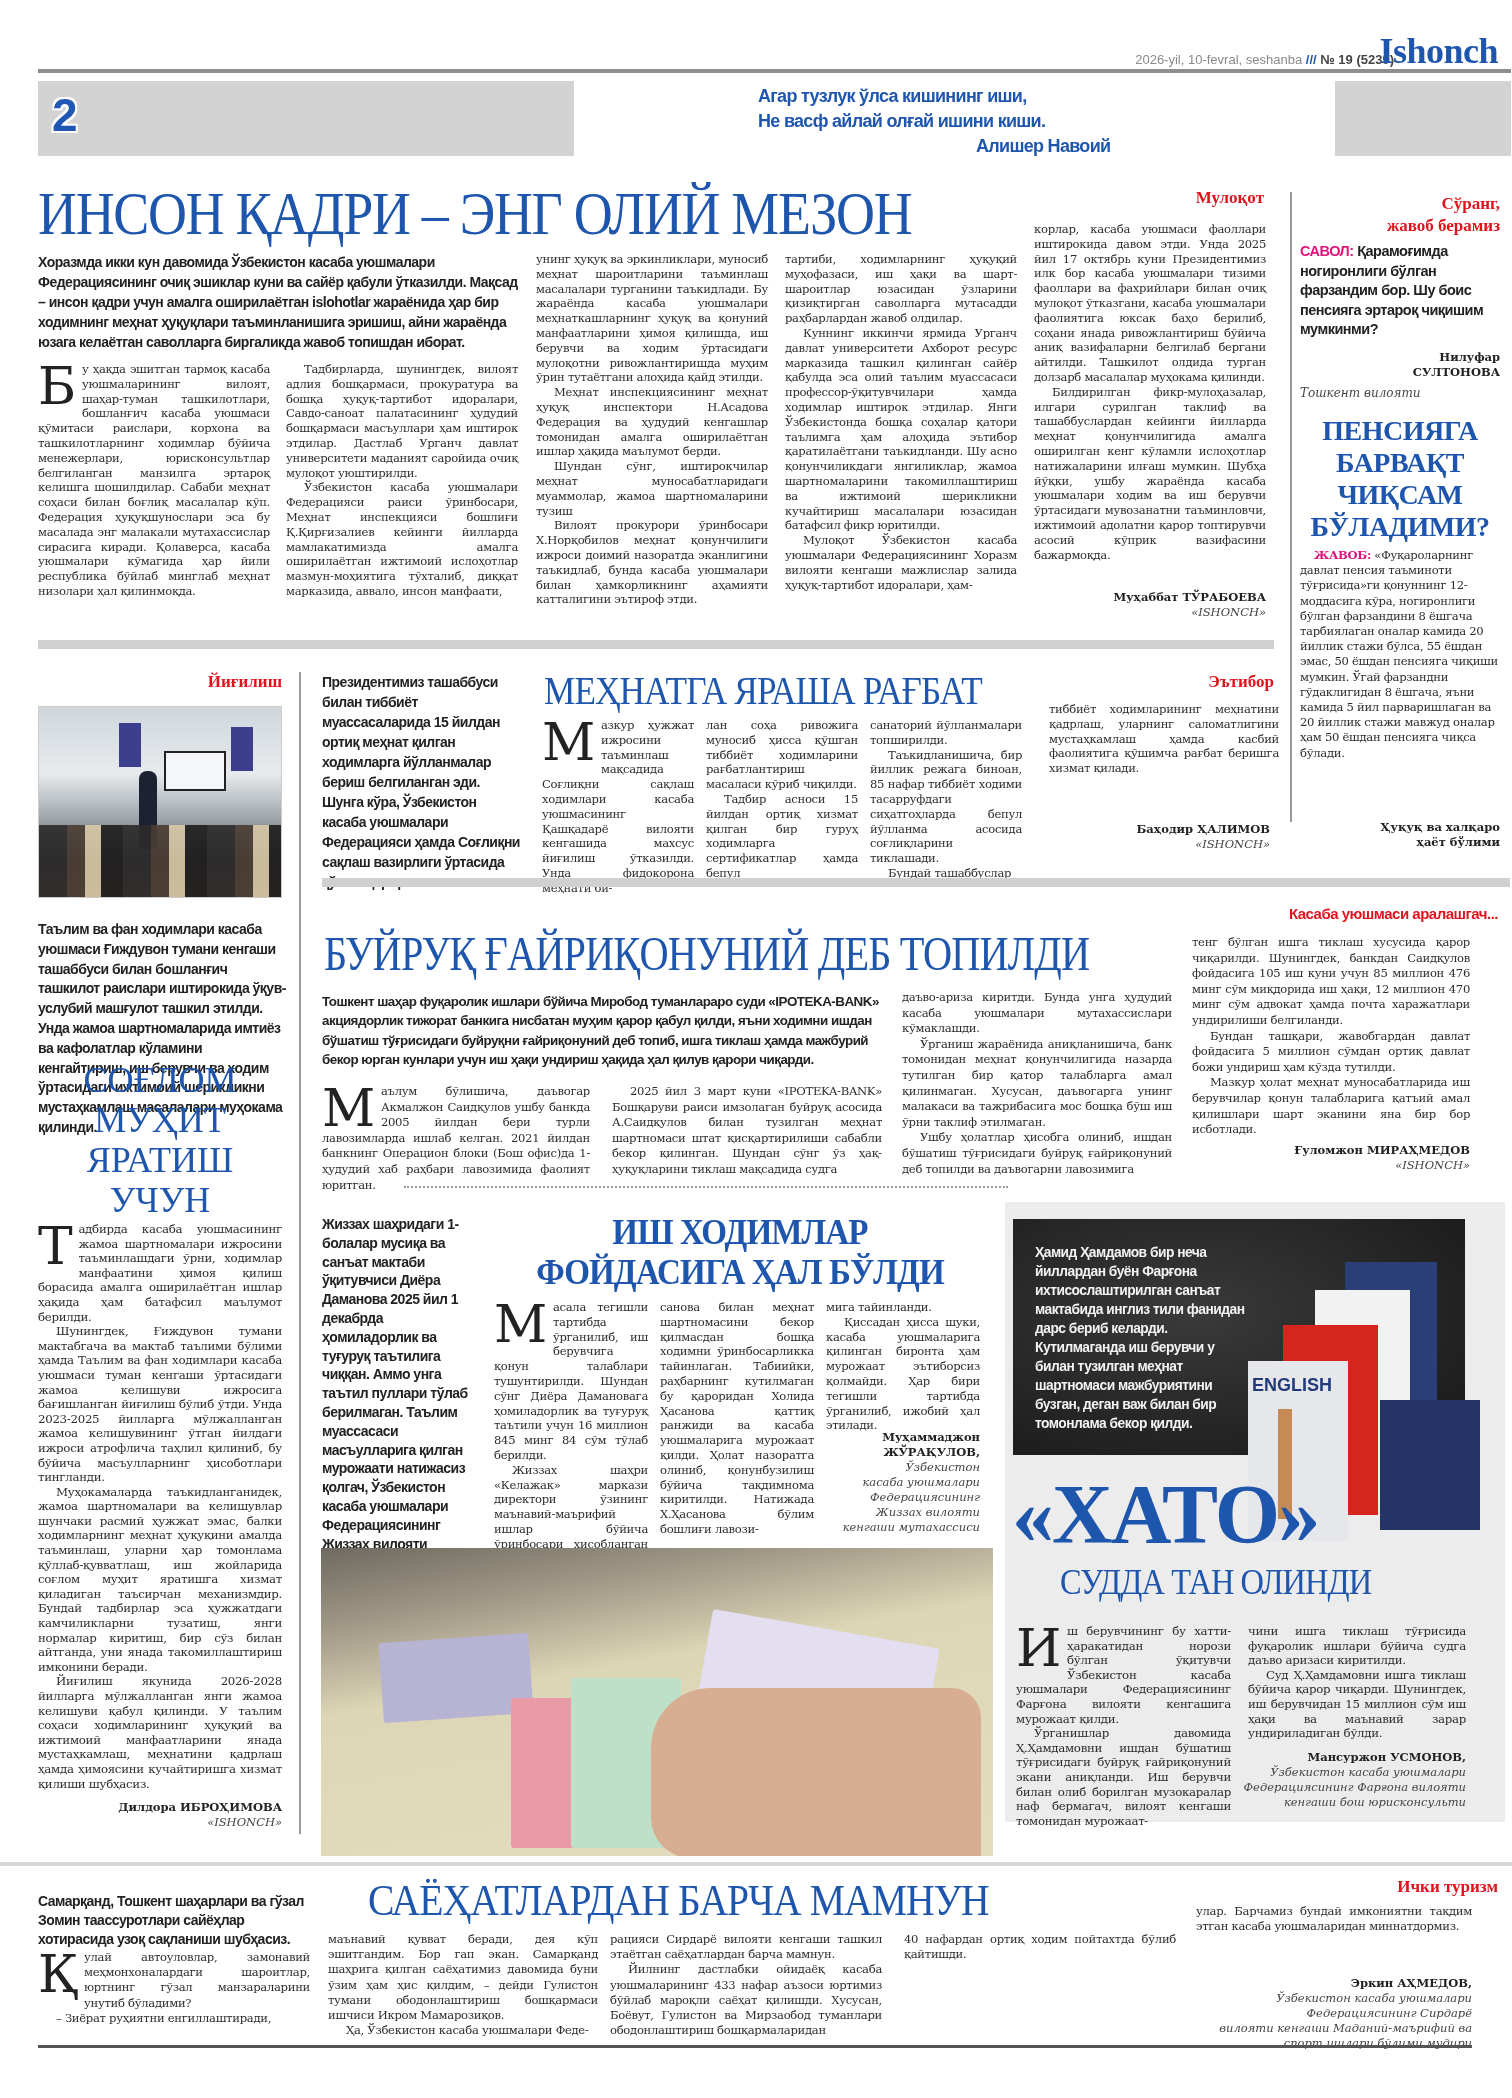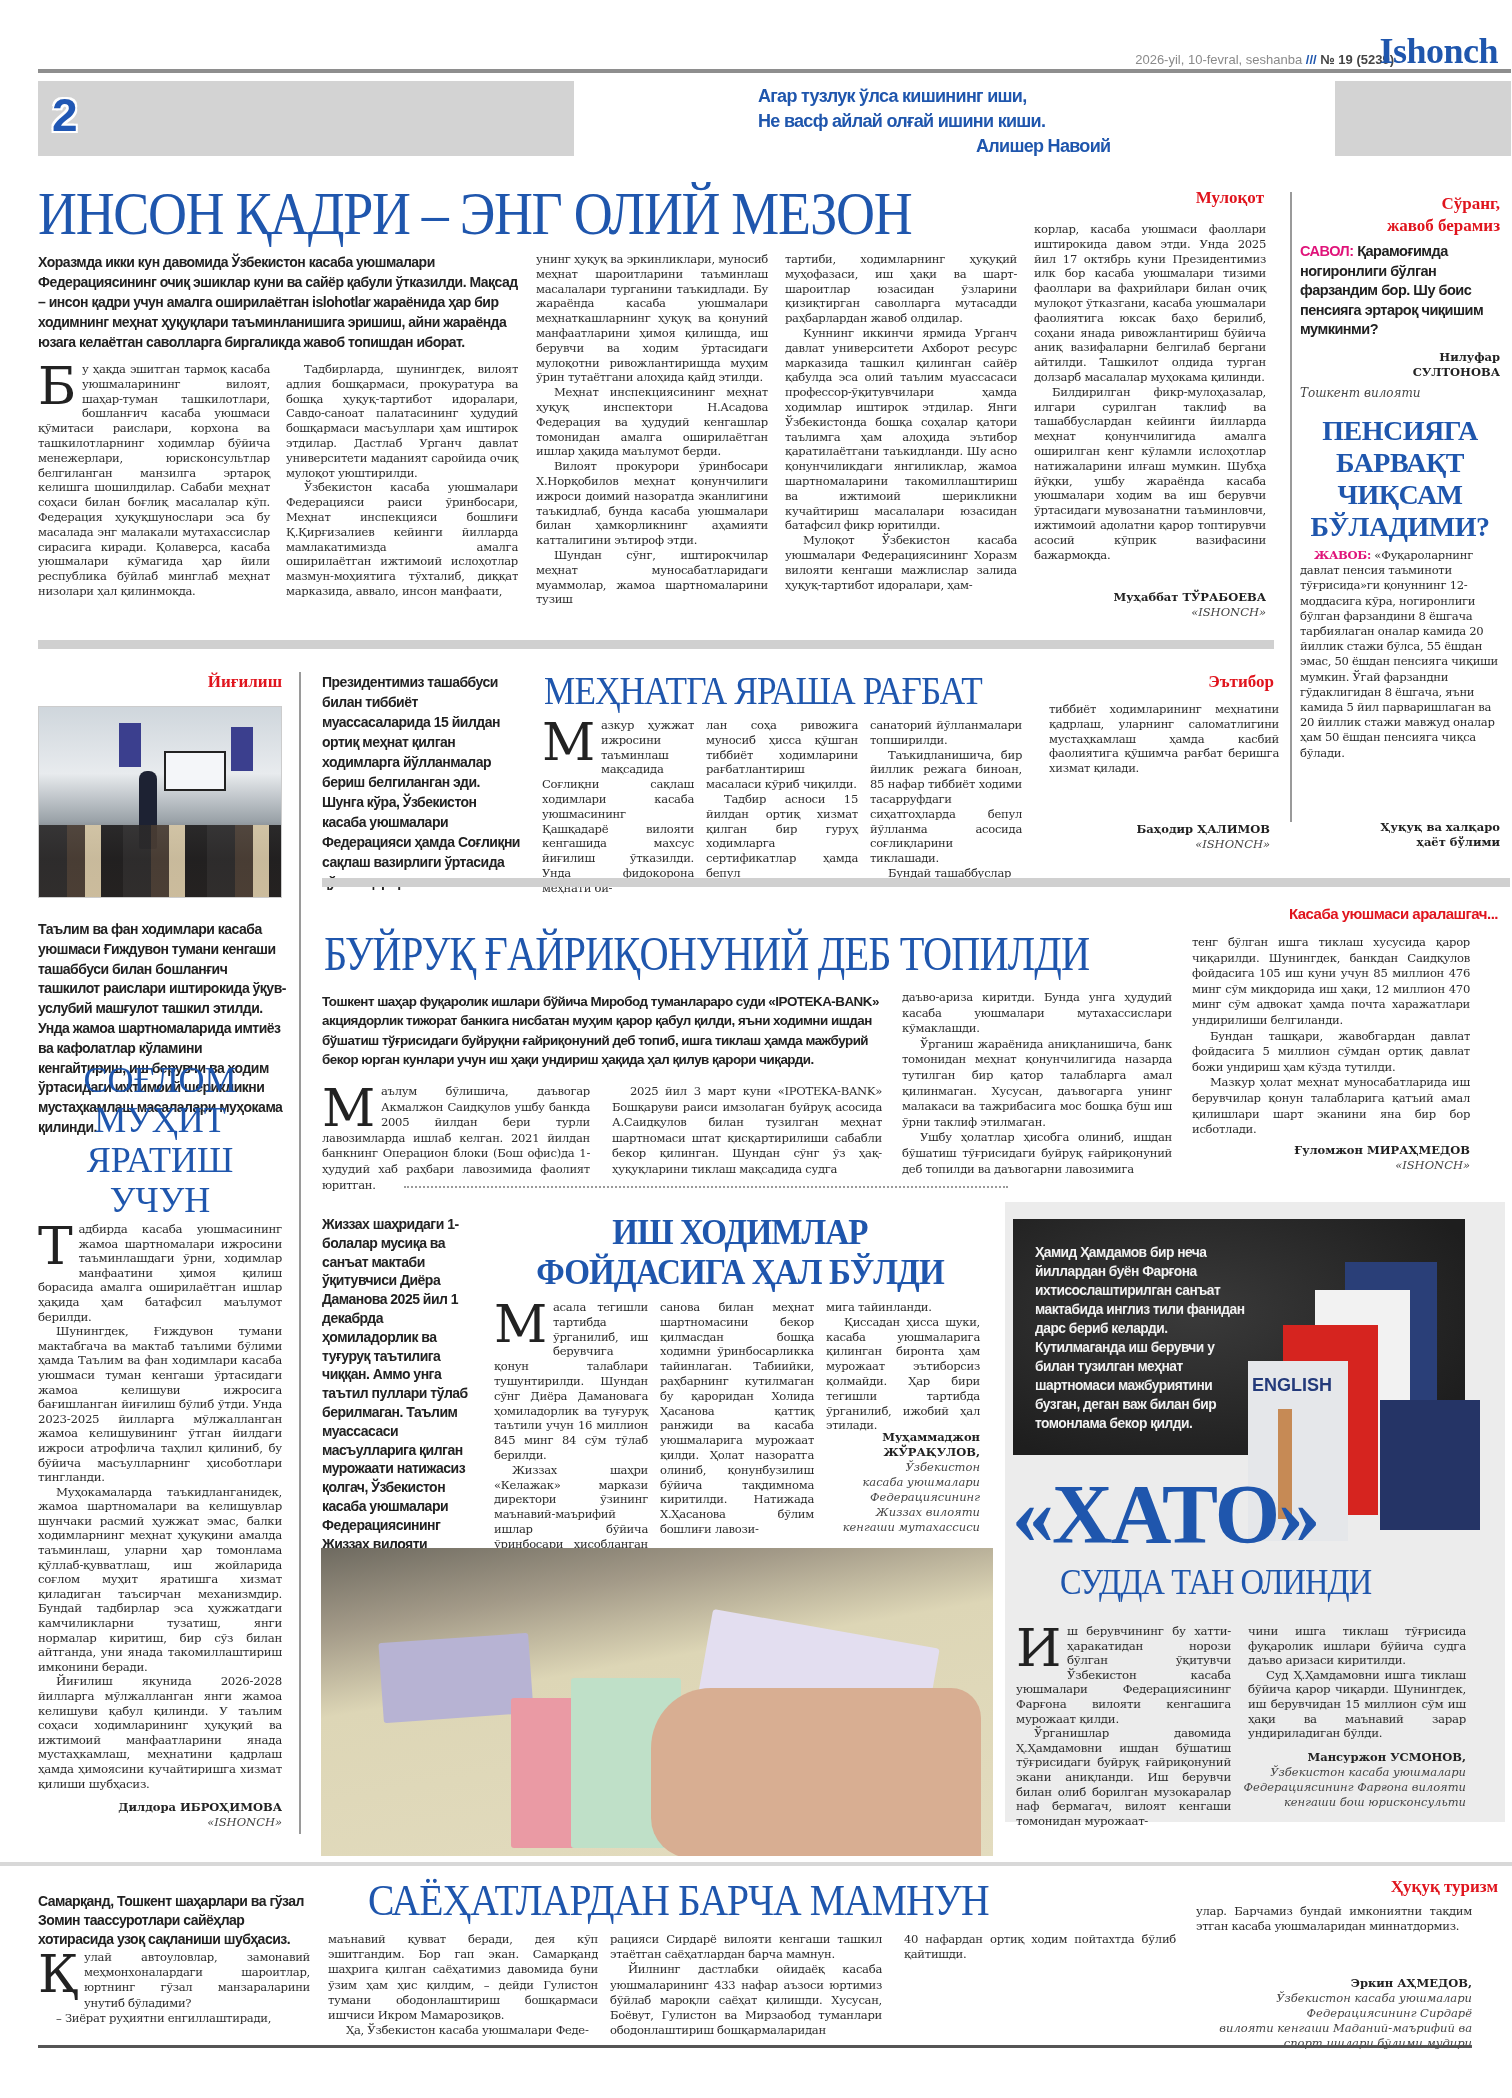--- a/index.html
+++ b/index.html
@@ -78,22 +78,22 @@
   <span class="drop">Б</span>
   <p class="first">у ҳақда эшитган тармоқ касаба уюшмаларининг вилоят, шаҳар-туман ташкилотлари, бошланғич касаба уюшмаси қўмитаси раислари, корхона ва ташкилотларнинг ходимлар бўйича менежерлари, юрисконсультлар белгиланган манзилга эртароқ келишга шошилдилар. Сабаби меҳнат соҳаси билан боғлиқ масалалар кўп. Федерация ҳуқуқшунослари эса бу масалада энг малакали мутахассислар сирасига киради. Қолаверса, касаба уюшмалари кўмагида ҳар йили республика бўйлаб минглаб меҳнат низолари ҳал қилинмоқда.</p>
 </div>
 <div class="abs body-text" style="left:286px;top:362px;width:232px;">
   <p>Тадбирларда, шунингдек, вилоят адлия бошқармаси, прокуратура ва бошқа ҳуқуқ-тартибот идоралари, Савдо-саноат палатасининг ҳудудий бошқармаси масъуллари ҳам иштирок этдилар. Дастлаб Урганч давлат университети маданият саройида очиқ мулоқот уюштирилди.</p>
   <p>Ўзбекистон касаба уюшмалари Федерацияси раиси ўринбосари, Меҳнат инспекцияси бошлиғи Қ.Қирғизалиев кейинги йилларда мамлакатимизда амалга оширилаётган ижтимоий ислоҳотлар мазмун-моҳиятига тўхталиб, диққат марказида, аввало, инсон манфаати,</p>
 </div>
 <div class="abs body-text" style="left:536px;top:252px;width:232px;">
   <p class="first">унинг ҳуқуқ ва эркинликлари, муносиб меҳнат шароитларини таъминлаш масалалари турганини таъкидлади. Бу жараёнда касаба уюшмалари меҳнаткашларнинг ҳуқуқ ва қонуний манфаатларини ҳимоя қилишда, иш берувчи ва ходим ўртасидаги мулоқотни ривожлантиришда муҳим ўрин тутаётгани алоҳида қайд этилди.</p>
   <p>Меҳнат инспекциясининг меҳнат ҳуқуқ инспектори Н.Асадова Федерация ва ҳудудий кенгашлар томонидан амалга оширилаётган ишлар ҳақида маълумот берди.</p>
+  <p>Шундан сўнг, иштирокчилар меҳнат муносабатларидаги муаммолар, жамоа шартномаларини тузиш</p>
   <p>Вилоят прокурори ўринбосари Х.Норқобилов меҳнат қонунчилиги ижроси доимий назоратда эканлигини таъкидлаб, бунда касаба уюшмалари билан ҳамкорликнинг аҳамияти катталигини эътироф этди.</p>
-  <p>Шундан сўнг, иштирокчилар меҳнат муносабатларидаги муаммолар, жамоа шартномаларини тузиш</p>
 </div>
 <div class="abs body-text" style="left:785px;top:252px;width:232px;">
   <p class="first">тартиби, ходимларнинг ҳуқуқий муҳофазаси, иш ҳақи ва шарт-шароитлар юзасидан ўзларини қизиқтирган саволларга мутасадди раҳбарлардан жавоб олдилар.</p>
   <p>Куннинг иккинчи ярмида Урганч давлат университети Ахборот ресурс марказида ташкил қилинган сайёр қабулда эса олий таълим муассасаси профессор-ўқитувчилари ҳамда ходимлар иштирок этдилар. Янги Ўзбекистонда бошқа соҳалар қатори таълимга ҳам алоҳида эътибор қаратилаётгани таъкидланди. Шу асно қонунчиликдаги янгиликлар, жамоа шартномаларини такомиллаштириш ва ижтимоий шерикликни кучайтириш масалалари юзасидан батафсил фикр юритилди.</p>
   <p>Мулоқот Ўзбекистон касаба уюшмалари Федерациясининг Хоразм вилояти кенгаши мажлислар залида ҳуқуқ-тартибот идоралари, ҳам-</p>
 </div>
 <div class="abs body-text" style="left:1034px;top:222px;width:232px;">
   <p class="first">корлар, касаба уюшмаси фаоллари иштирокида давом этди. Унда 2025 йил 17 октябрь куни Президентимиз илк бор касаба уюшмалари тизими фаоллари ва фахрийлари билан очиқ мулоқот ўтказгани, касаба уюшмалари фаолиятига юксак баҳо берилиб, соҳани янада ривожлантириш бўйича аниқ вазифаларни белгилаб бергани айтилди. Ташкилот олдида турган долзарб масалалар муҳокама қилинди.</p>
   <p>Билдирилган фикр-мулоҳазалар, илгари сурилган таклиф ва ташаббуслардан кейинги йилларда меҳнат қонунчилигида амалга оширилган кенг кўламли ислоҳотлар натижаларини илғаш мумкин. Шубҳа йўқки, ушбу жараёнда касаба уюшмалари ходим ва иш берувчи ўртасидаги мувозанатни таъминловчи, ижтимоий адолатни қарор топтирувчи асосий кўприк вазифасини бажармоқда.</p>
 </div>
@@ -272,21 +272,21 @@
 </div>
 <div class="abs byline" style="left:1236px;top:1750px;width:230px;">
   <div class="name">Мансуржон УСМОНОВ,</div>
   <div class="org">Ўзбекистон касаба уюшмалари</div>
   <div class="org">Федерациясининг Фарғона вилояти</div>
   <div class="org">кенгаши бош юрисконсульти</div>
 </div>
 
 <div class="abs hbar" style="left:0;top:1862px;width:1512px;height:4px;background:#d8d8d8;"></div>
 
-<div class="abs rubric" style="right:14px;top:1877px;">Ҳуқуқ туризм</div>
+<div class="abs rubric" style="right:14px;top:1877px;">Ички туризм</div>
 <div class="abs lead" style="left:38px;top:1892px;width:272px;font-size:14px;line-height:19px;">Самарқанд, Тошкент шаҳарлари ва гўзал Зомин таассуротлари сайёҳлар хотирасида узоқ сақланиши шубҳасиз.</div>
 <div class="abs headline" style="left:368px;top:1876px;font-size:44px;line-height:50px;transform:scaleX(0.9);transform-origin:left top;">САЁҲАТЛАРДАН БАРЧА МАМНУН</div>
 <div class="abs body-text" style="left:38px;top:1950px;width:272px;line-height:15.2px;">
   <span class="drop">Қ</span>
   <p class="first">улай автоуловлар, замонавий меҳмонхоналардаги шароитлар, юртнинг гўзал манзараларини унутиб бўладими?</p>
   <p>– Зиёрат руҳиятни енгиллаштиради,</p>
 </div>
 <div class="abs body-text" style="left:328px;top:1932px;width:270px;line-height:15.2px;">
   <p class="first">маънавий қувват беради, дея кўп эшитгандим. Бор гап экан. Самарқанд шаҳрига қилган саёҳатимиз давомида буни ўзим ҳам ҳис қилдим, – дейди Гулистон тумани ободонлаштириш бошқармаси ишчиси Икром Мамарозиқов.</p>
   <p>Ҳа, Ўзбекистон касаба уюшмалари Феде-</p>

